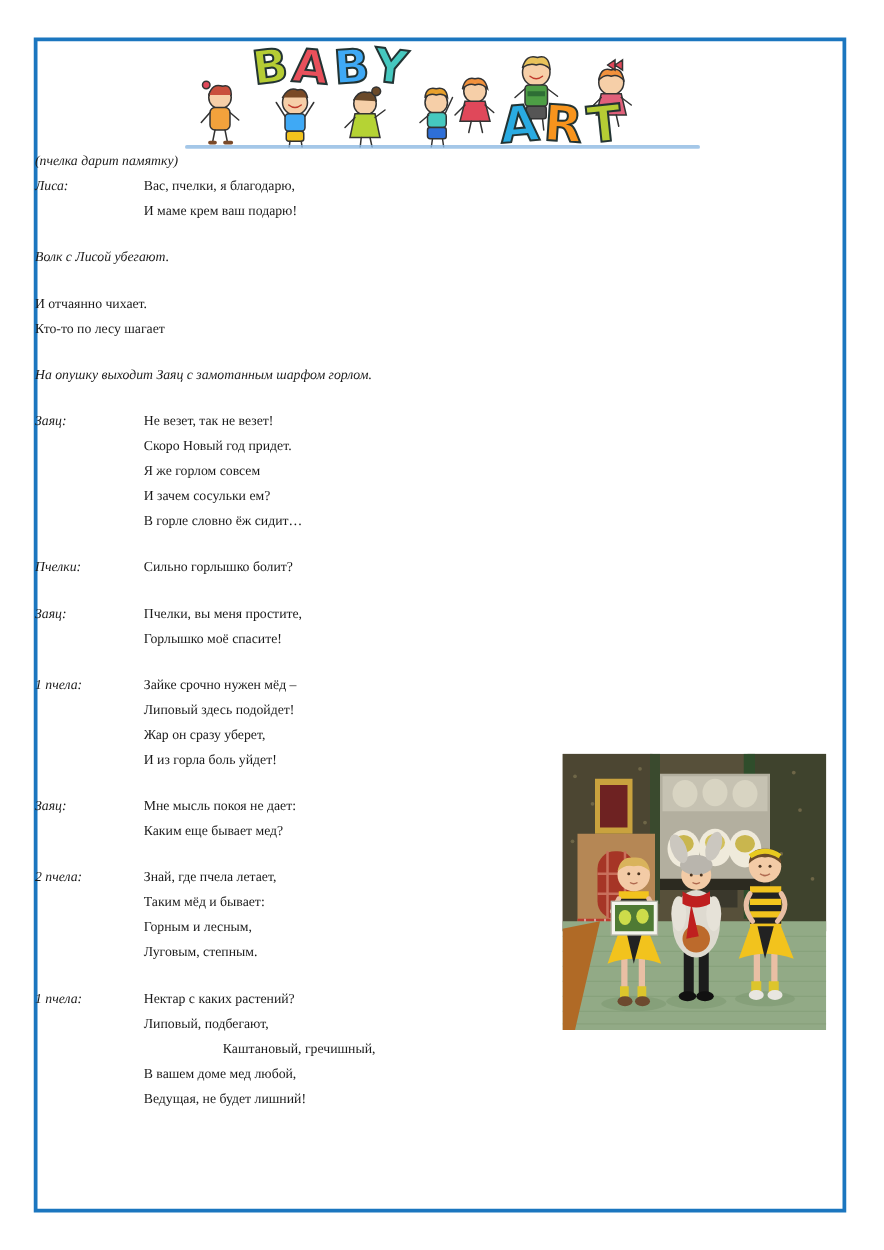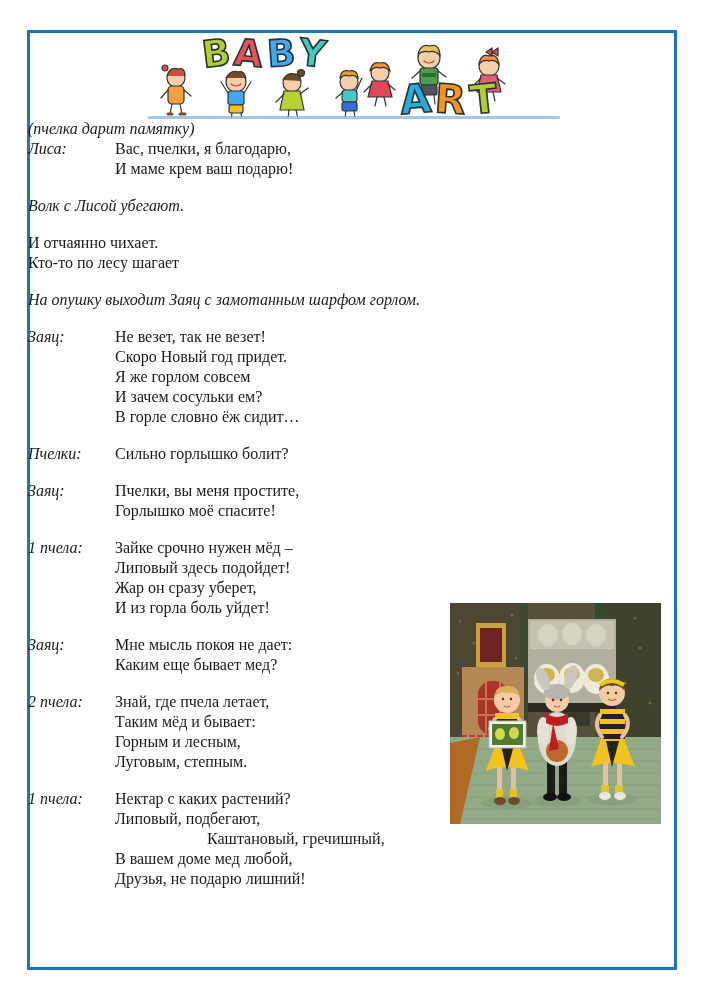--- a/index.html
+++ b/index.html
@@ -8,21 +8,21 @@
   .frame{position:absolute;left:27px;top:30px;width:644px;height:934px;
          border:3px solid #1b76bf;pointer-events:none;}
   .logo{position:absolute;left:148px;top:36px;width:412px;height:82px;}
   .logo-word{position:absolute;white-space:nowrap;}
   .logo-word.baby{left:52px;top:-4px;font-size:37px;}
   .logo-word.art{left:250px;top:40px;font-size:40px;}
   .logo-letter{display:inline-block;font-family:"DejaVu Sans", sans-serif;font-weight:800;
                margin:0 2px;-webkit-text-stroke:1.6px #233; text-shadow:0 0 1px #233;}
   .logo-underline{position:absolute;left:148px;top:116px;width:412px;height:3px;
                   background:#8db9e2;border-radius:2px;opacity:.8;}
-  .content{position:absolute;left:28px;top:119px;width:440px;font-size:16px;line-height:20px;}
+  .content{position:absolute;left:28px;top:119px;width:440px;font-size:11px;line-height:20px;}
   .block{margin:0 0 17px 0;}
   .block.tight{margin-bottom:0;}
   .direction{font-style:italic;}
   .dialogue{display:flex;}
   .speaker{width:87px;flex:0 0 87px;font-weight:normal;font-style:italic;}
   .lines{flex:1;}
   .line{white-space:pre-wrap;}
   .photo{position:absolute;left:450px;top:603px;width:211px;height:221px;}
 </style>
 </head>
@@ -177,21 +177,21 @@
           <div class="line">Луговым, степным.</div>
         </div>
       </div>
       <div class="block dialogue">
         <div class="speaker">1 пчела:</div>
         <div class="lines">
           <div class="line">Нектар с каких растений?</div>
           <div class="line">Липовый, подбегают,</div>
           <div class="line">                       Каштановый, гречишный,</div>
           <div class="line">В вашем доме мед любой,</div>
-          <div class="line">Друзья, не подарю лишний!</div>
+          <div class="line">Ведущая, не будет лишний!</div>
         </div>
       </div>
     </div>
 
   <svg class="photo" viewBox="0 0 211 221" width="211" height="221">
 
     <rect width="211" height="142" fill="#57503a"></rect>
     <rect x="0" y="0" width="72" height="142" fill="#4c4632"></rect>
     <rect x="148" y="0" width="63" height="142" fill="#3f432d"></rect>
     <g fill="#6e6647">

